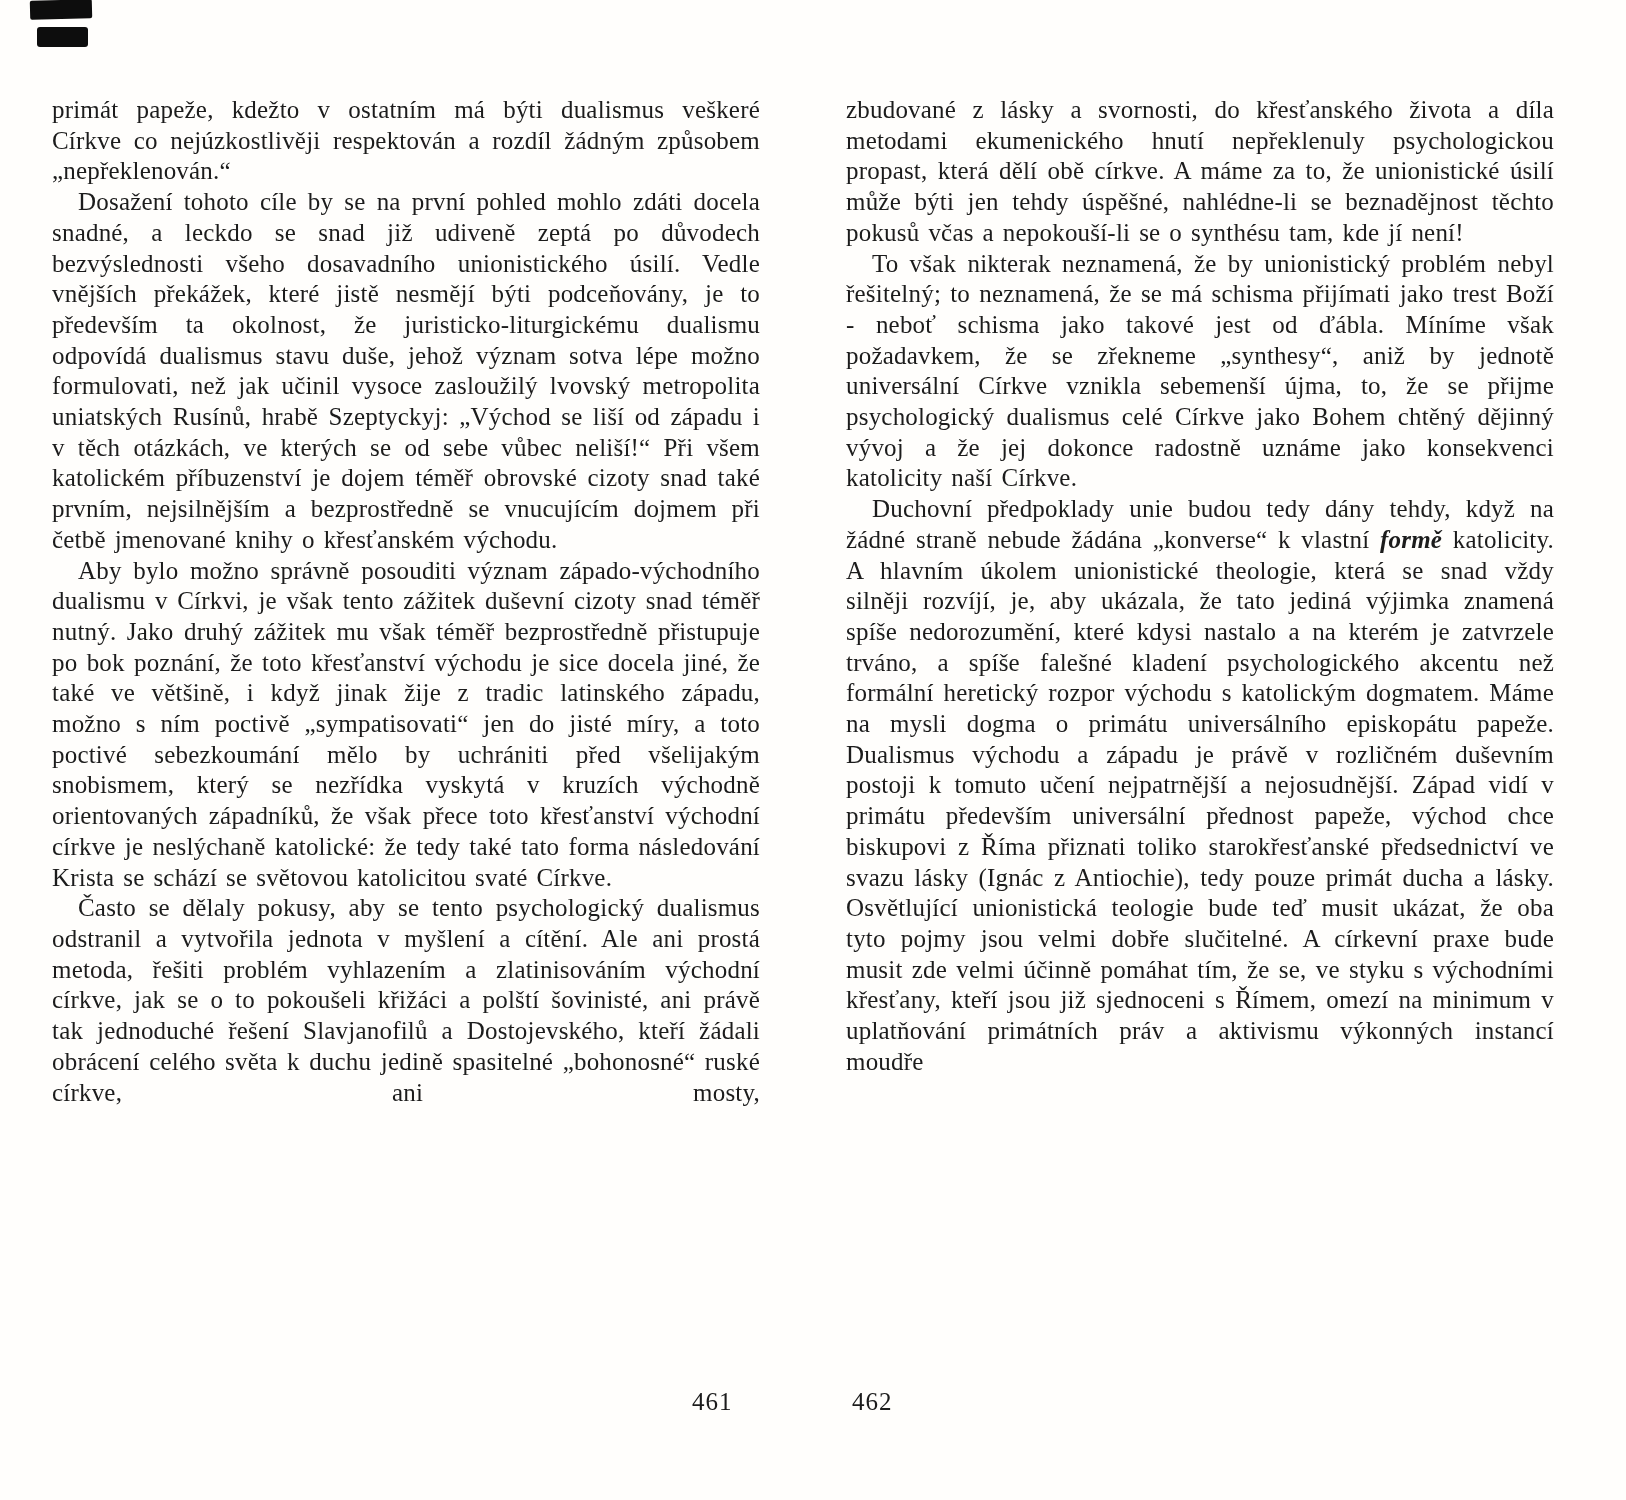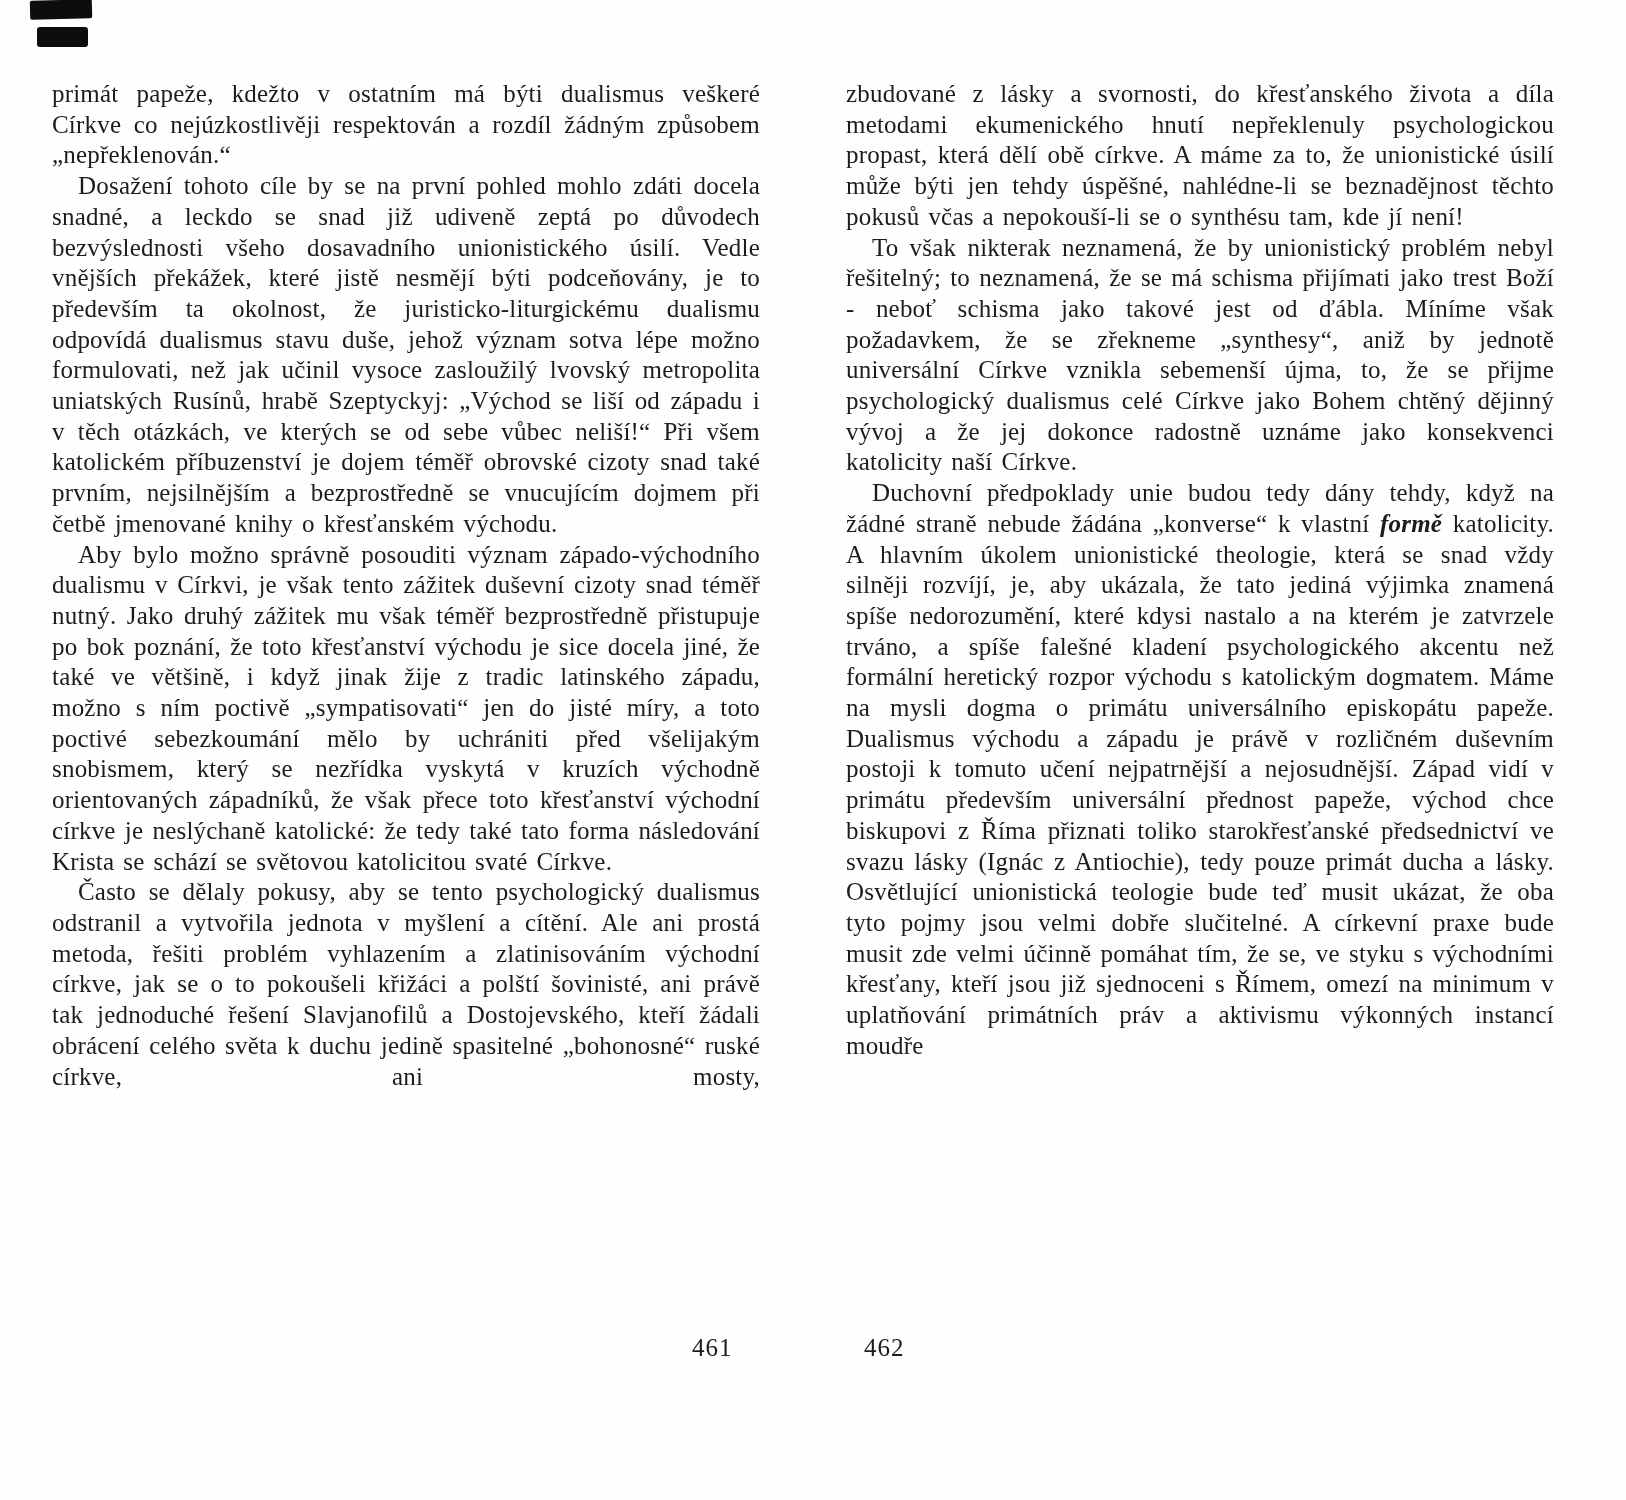--- a/index.html
+++ b/index.html
@@ -26,45 +26,45 @@
     transform: rotate(-1.5deg);
     border-radius: 2px;
   }
   .artifact-2 {
     left: 37px; top: 27px;
     width: 51px; height: 20px;
     border-radius: 3px;
   }
   .col {
     position: absolute;
-    top: 79px;
+    top: 95px;
     width: 708px;
     font-size: 25px;
     line-height: 30.7px;
     text-align: justify;
     letter-spacing: 0.2px;
     word-spacing: 2.5px;
   }
   .col-left  { left: 52px; }
   .col-right { left: 846px; }
   .col p {
     margin: 0;
     padding: 0;
   }
   .col p.indent { text-indent: 26px; }
   .col p:last-child { text-align-last: justify; }
   .italic { font-style: italic; font-weight: bold; }
   .pagenum {
     position: absolute;
-    top: 1334px;
+    top: 1388px;
     font-size: 25px;
     letter-spacing: 1px;
   }
   .pagenum-left  { left: 692px; }
-  .pagenum-right { left: 852px; margin-left: 12px; }
+  .pagenum-right { left: 852px; }
 </style>
 </head>
 <body>
 
 <div class="page">
   <div class="artifact artifact-1"></div>
   <div class="artifact artifact-2"></div>
 
   <div class="col col-left" id="col-left">
       <p><span>primát papeže, kdežto v ostatním má býti dualismus veškeré Církve co nejúzkostlivěji respektován a rozdíl žádným způsobem „nepřeklenován.“</span></p>

